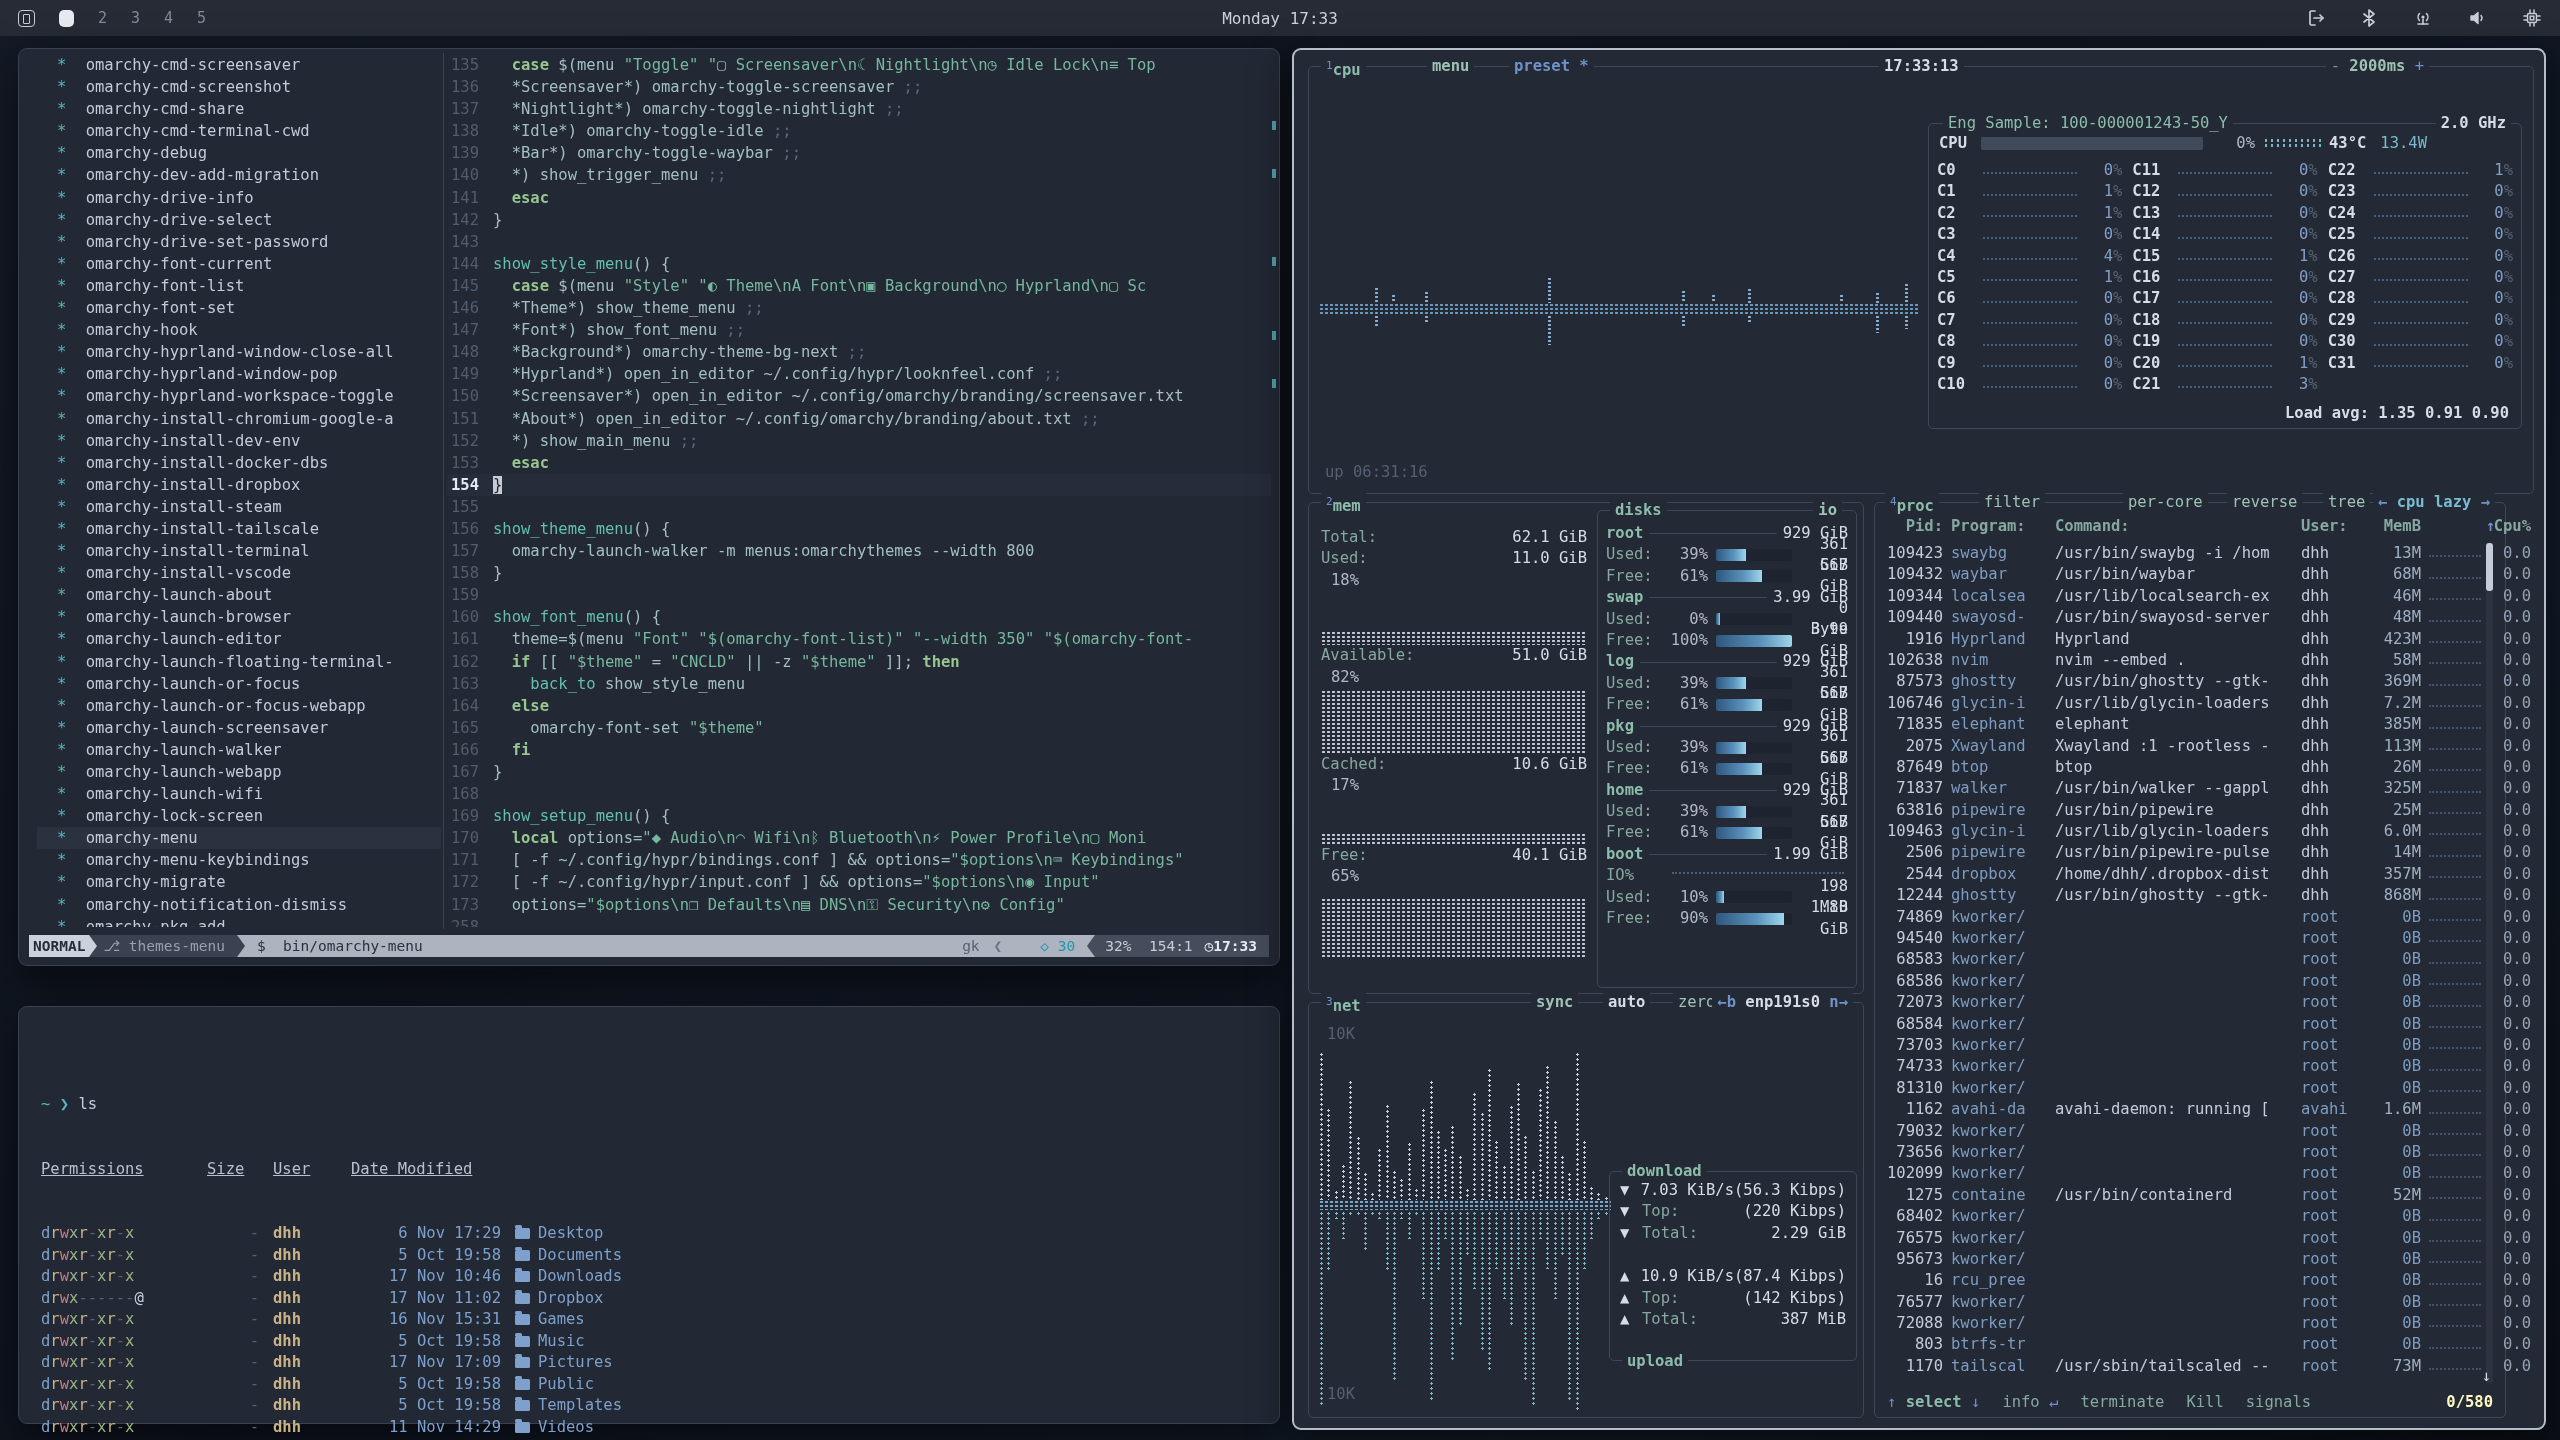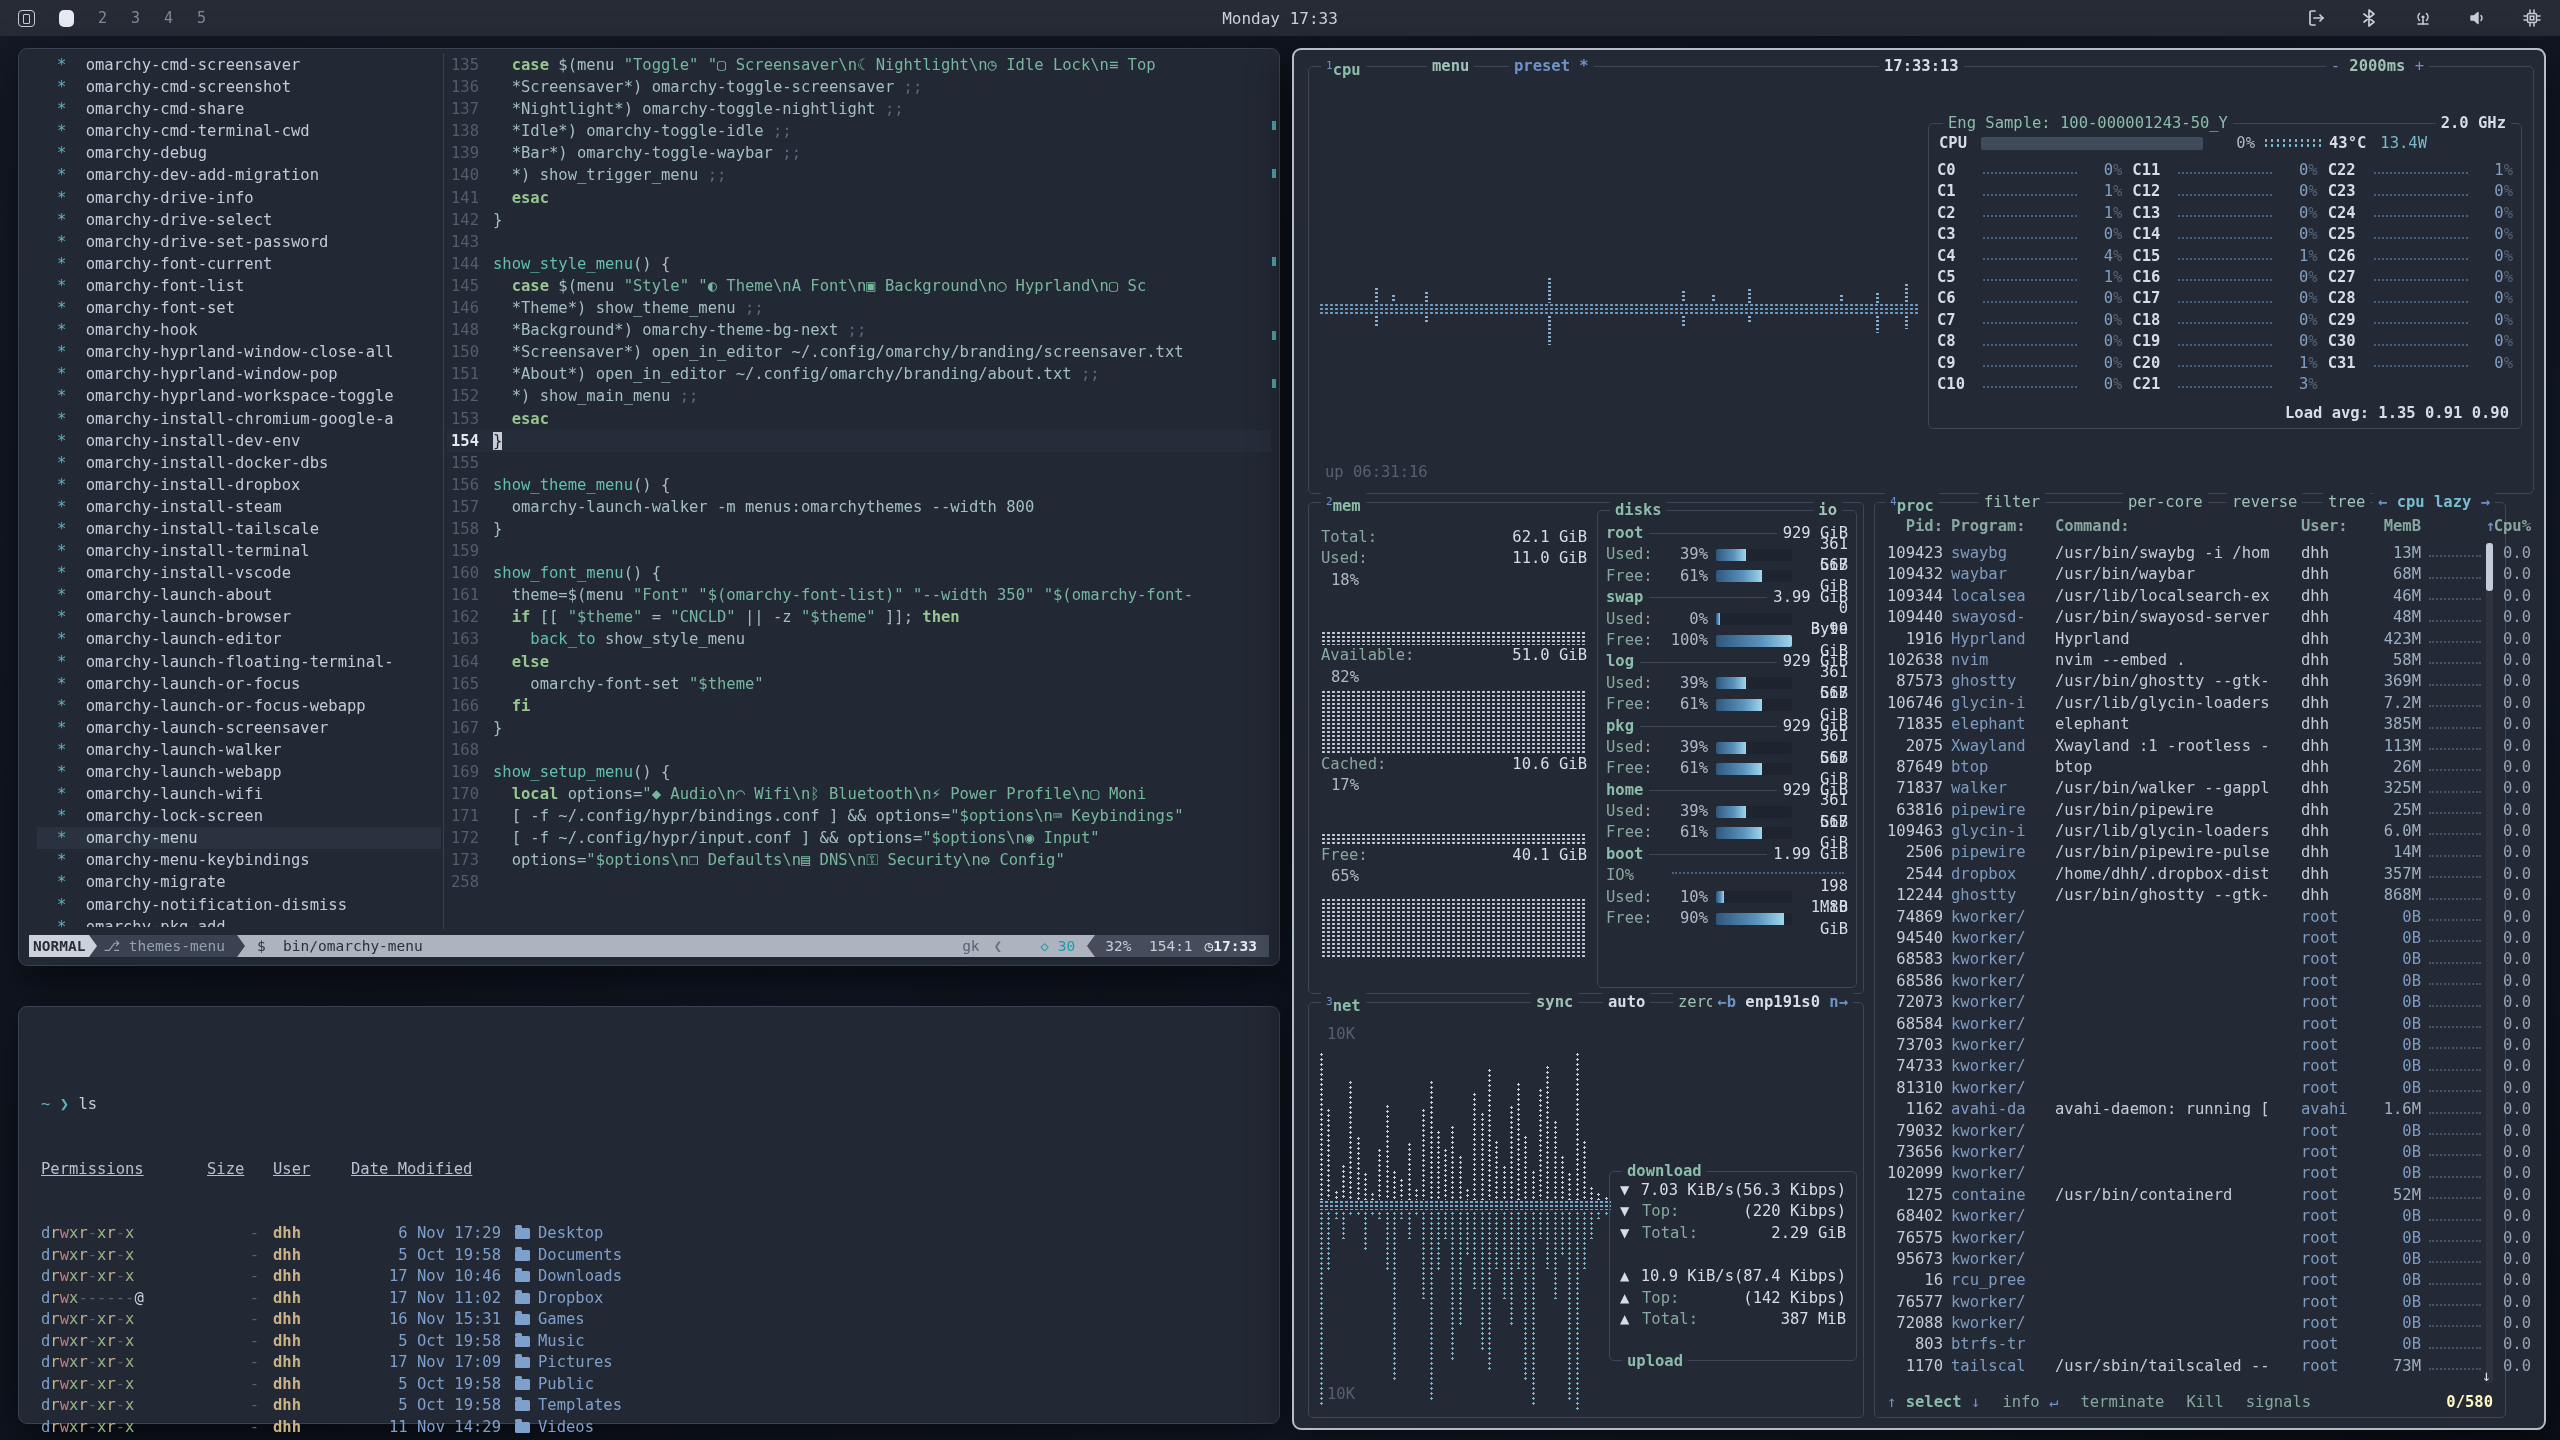--- a/index.html
+++ b/index.html
@@ -263,21 +263,23 @@
       <div class="code-line"><span class="ln">137</span><span><span class="tk-t">  *Nightlight*) omarchy-toggle-nightlight </span><span class="tk-p">;;</span></span></div>
       <div class="code-line"><span class="ln">138</span><span><span class="tk-t">  *Idle*) omarchy-toggle-idle </span><span class="tk-p">;;</span></span></div>
       <div class="code-line"><span class="ln">139</span><span><span class="tk-t">  *Bar*) omarchy-toggle-waybar </span><span class="tk-p">;;</span></span></div>
       <div class="code-line"><span class="ln">140</span><span><span class="tk-t">  *) show_trigger_menu </span><span class="tk-p">;;</span></span></div>
       <div class="code-line"><span class="ln">141</span><span><span class="tk-k">  esac</span></span></div>
       <div class="code-line"><span class="ln">142</span><span><span class="tk-t">}</span></span></div>
       <div class="code-line"><span class="ln">143</span><span></span></div>
       <div class="code-line"><span class="ln">144</span><span><span class="tk-f">show_style_menu</span><span class="tk-t">() {</span></span></div>
       <div class="code-line"><span class="ln">145</span><span><span class="tk-t">  </span><span class="tk-k">case</span><span class="tk-t"> $(menu </span><span class="tk-s">"Style"</span><span class="tk-t"> </span><span class="tk-s">"◐ Theme\nA Font\n▣ Background\n◯ Hyprland\n▢ Sc</span></span></div>
       <div class="code-line"><span class="ln">146</span><span><span class="tk-t">  *Theme*) show_theme_menu </span><span class="tk-p">;;</span></span></div>
+      <div class="code-line"><span class="ln">147</span><span><span class="tk-t">  *Font*) show_font_menu </span><span class="tk-p">;;</span></span></div>
       <div class="code-line"><span class="ln">148</span><span><span class="tk-t">  *Background*) omarchy-theme-bg-next </span><span class="tk-p">;;</span></span></div>
+      <div class="code-line"><span class="ln">149</span><span><span class="tk-t">  *Hyprland*) open_in_editor ~/.config/hypr/looknfeel.conf </span><span class="tk-p">;;</span></span></div>
       <div class="code-line"><span class="ln">150</span><span><span class="tk-t">  *Screensaver*) open_in_editor ~/.config/omarchy/branding/screensaver.txt</span></span></div>
       <div class="code-line"><span class="ln">151</span><span><span class="tk-t">  *About*) open_in_editor ~/.config/omarchy/branding/about.txt </span><span class="tk-p">;;</span></span></div>
       <div class="code-line"><span class="ln">152</span><span><span class="tk-t">  *) show_main_menu </span><span class="tk-p">;;</span></span></div>
       <div class="code-line"><span class="ln">153</span><span><span class="tk-k">  esac</span></span></div>
       <div class="code-line cur"><span class="ln">154</span><span><span class="tk-cur">}</span></span></div>
       <div class="code-line"><span class="ln">155</span><span></span></div>
       <div class="code-line"><span class="ln">156</span><span><span class="tk-f">show_theme_menu</span><span class="tk-t">() {</span></span></div>
       <div class="code-line"><span class="ln">157</span><span><span class="tk-t">  omarchy-launch-walker -m menus:omarchythemes --width 800</span></span></div>
       <div class="code-line"><span class="ln">158</span><span><span class="tk-t">}</span></span></div>
       <div class="code-line"><span class="ln">159</span><span></span></div>

